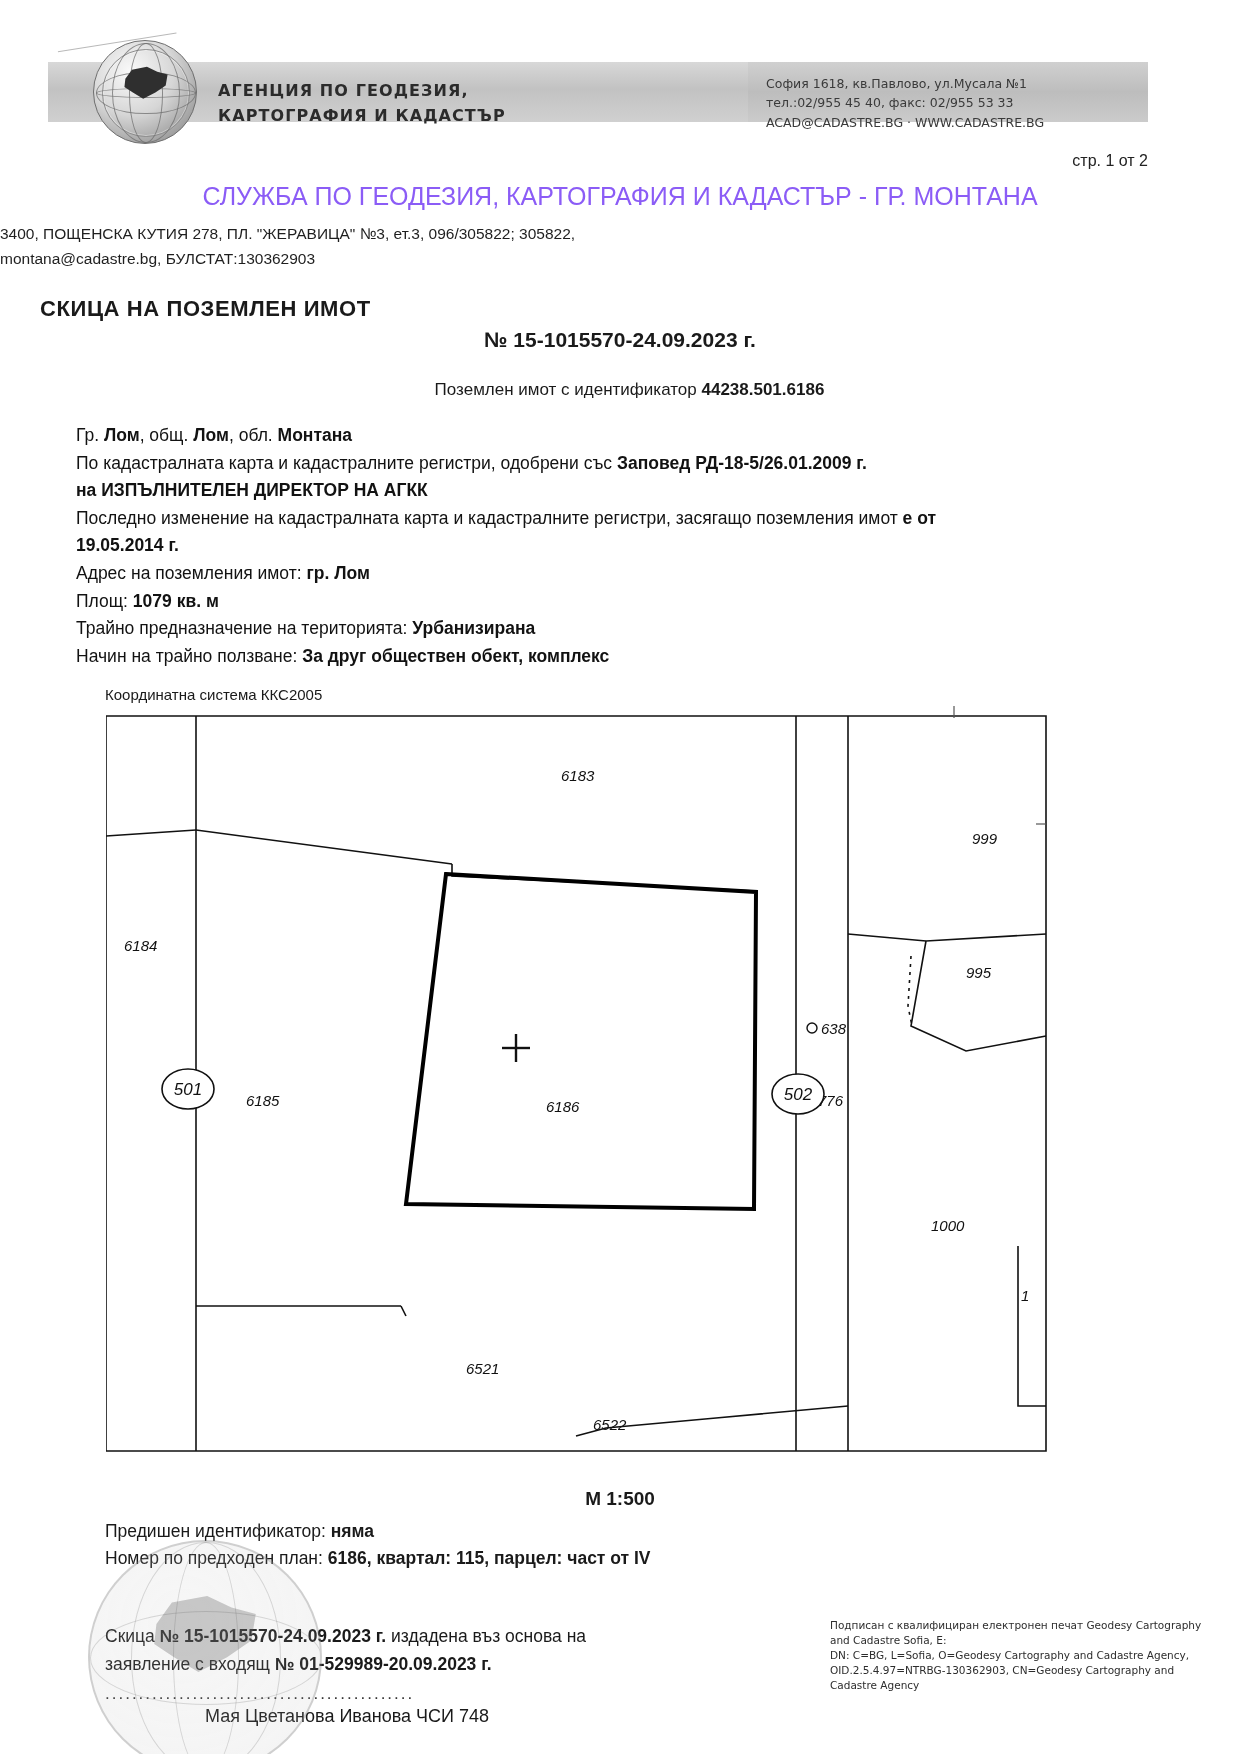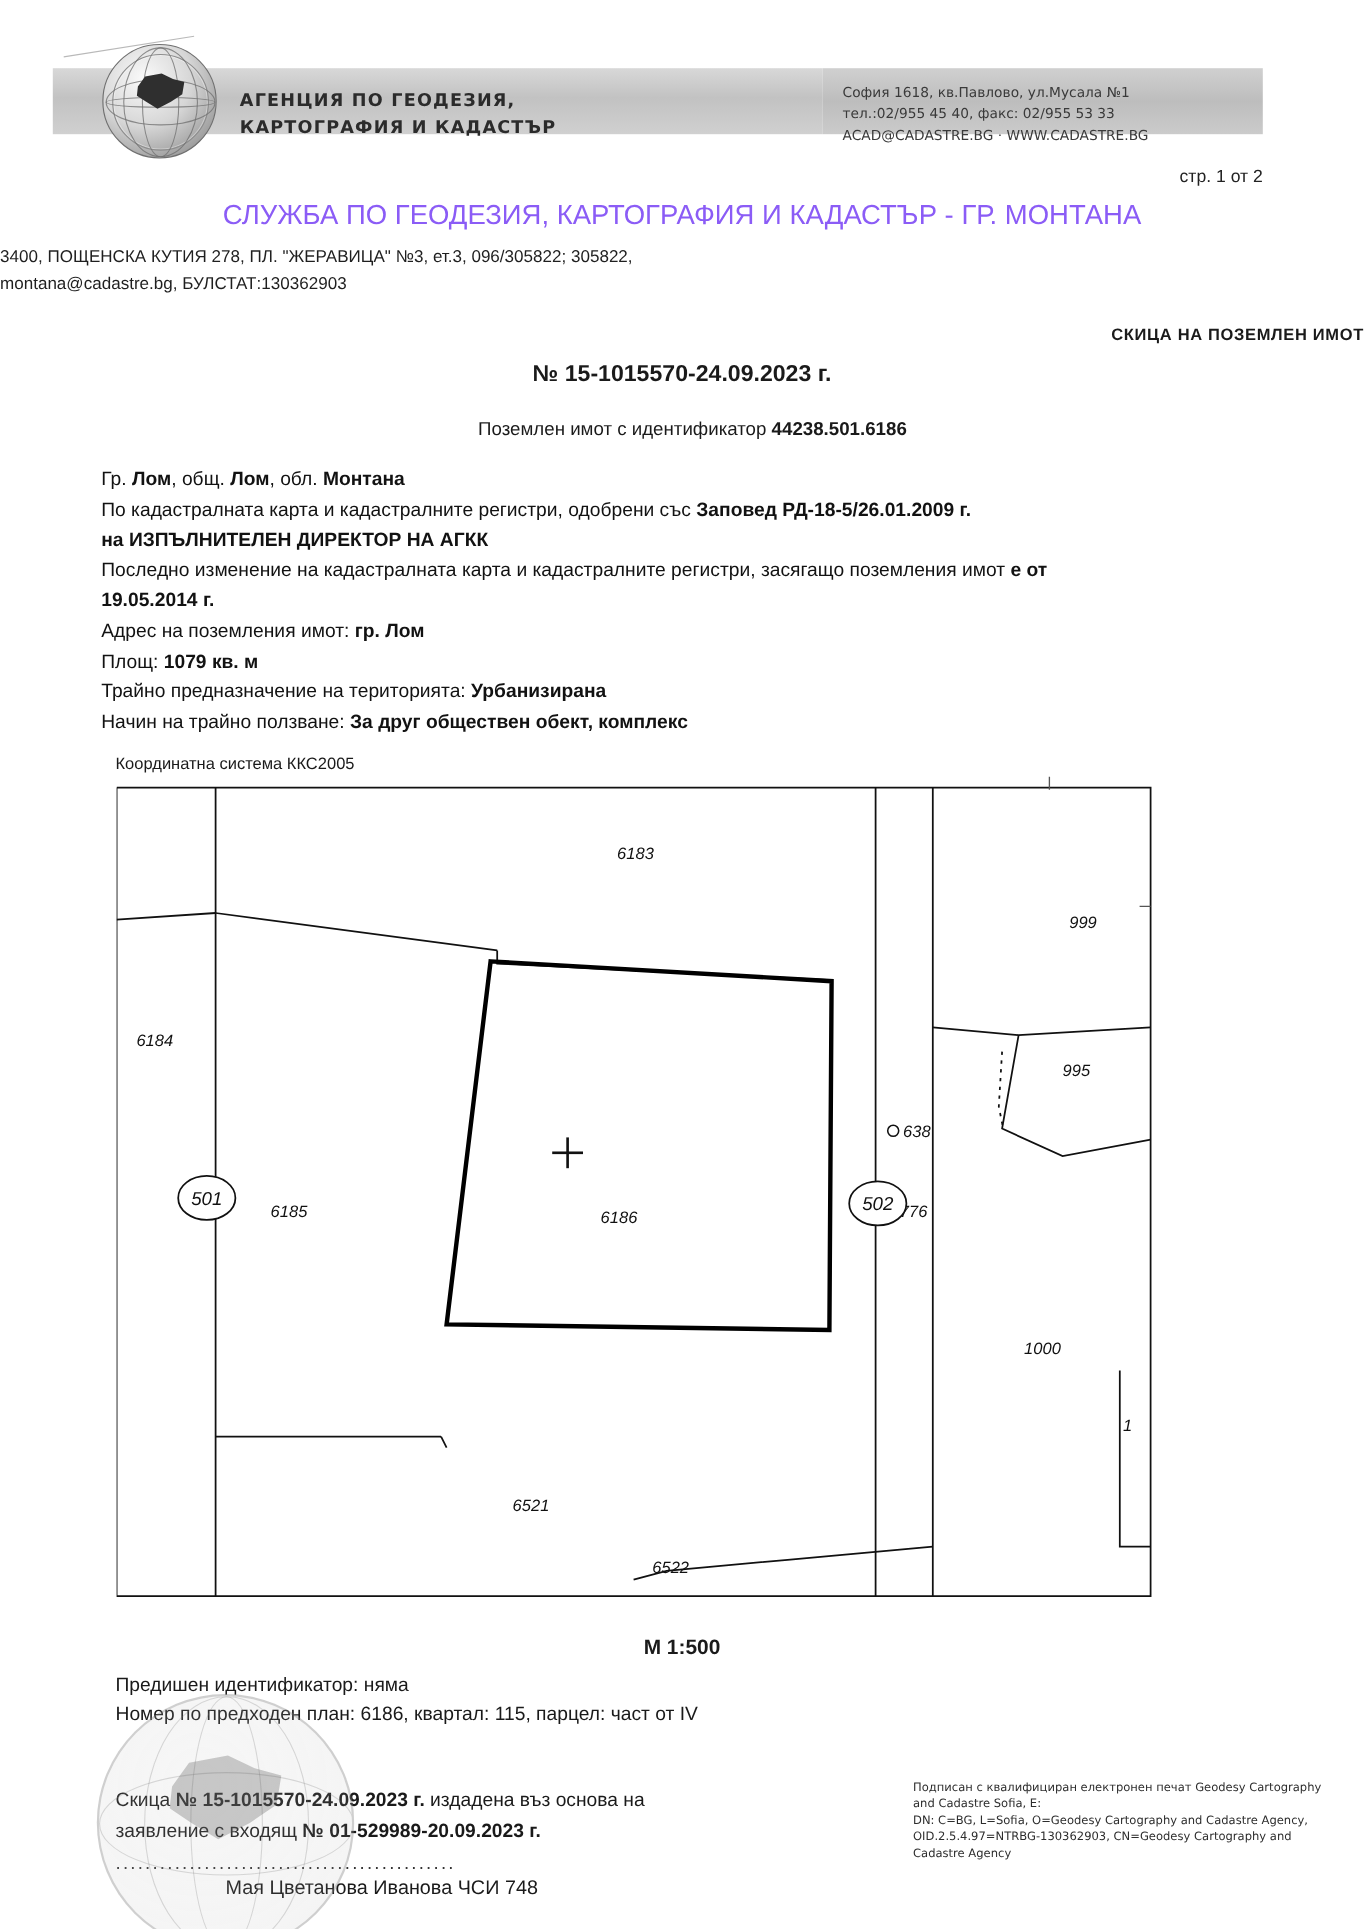--- a/index.html
+++ b/index.html
@@ -136,24 +136,25 @@
     font-size: 15.5px;
     line-height: 1.6;
     color: #1f1f1f;
   }
 
   
   .doc-title {
     position: absolute;
     left: 0; right: 0;
     top: 296px;
-    text-align: right;
-    font-size: 15px;
+    text-align: left;
+    font-size: 22px;
     font-weight: bold;
     letter-spacing: .6px;
+    padding-left: 40px;
   }
   .doc-number {
     position: absolute;
     left: 0; right: 0;
     top: 328px;
     text-align: center;
     font-size: 21px;
     font-weight: bold;
   }
   .doc-ident {
@@ -162,21 +163,21 @@
     top: 380px;
     text-align: center;
     font-size: 17px;
     margin-left: 19px;
   }
   .doc-ident b { font-weight: bold; }
 
   
   .details {
     position: absolute;
-    left: 92px;
+    left: 76px;
     top: 422px;
     width: 1060px;
     font-size: 17.5px;
     line-height: 1.52;
     color: #121212;
   }
   .details div { margin-bottom: 1px; }
   .details b { font-weight: bold; }
 
   
@@ -205,21 +206,21 @@
   }
 
   
   .prev-info {
     position: absolute;
     left: 105px;
     top: 1518px;
     font-size: 17.5px;
     line-height: 1.55;
   }
-  .prev-info b { font-weight: normal; }
+  .prev-info b { font-weight: bold; }
 
   .issue-info {
     position: absolute;
     left: 105px;
     top: 1622px;
     font-size: 17.5px;
     line-height: 1.6;
     width: 640px;
   }
   .issue-info b { font-weight: bold; }

